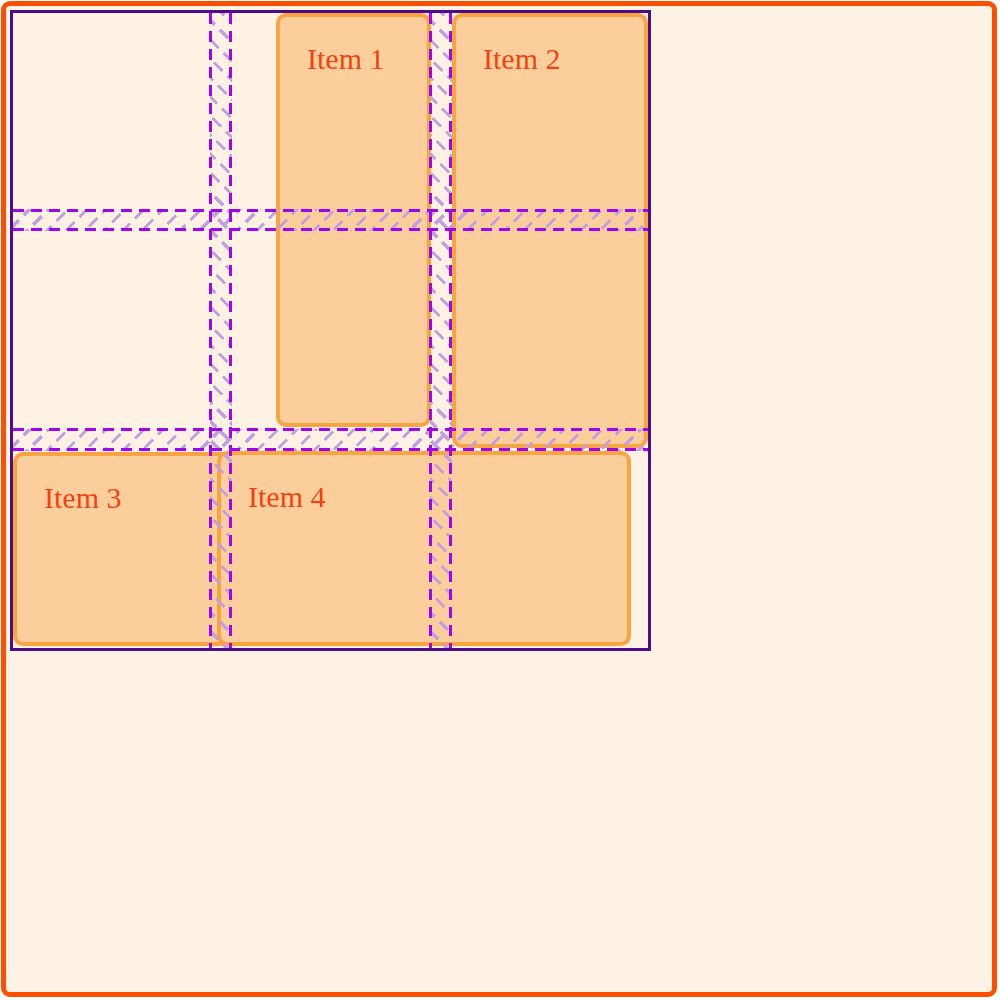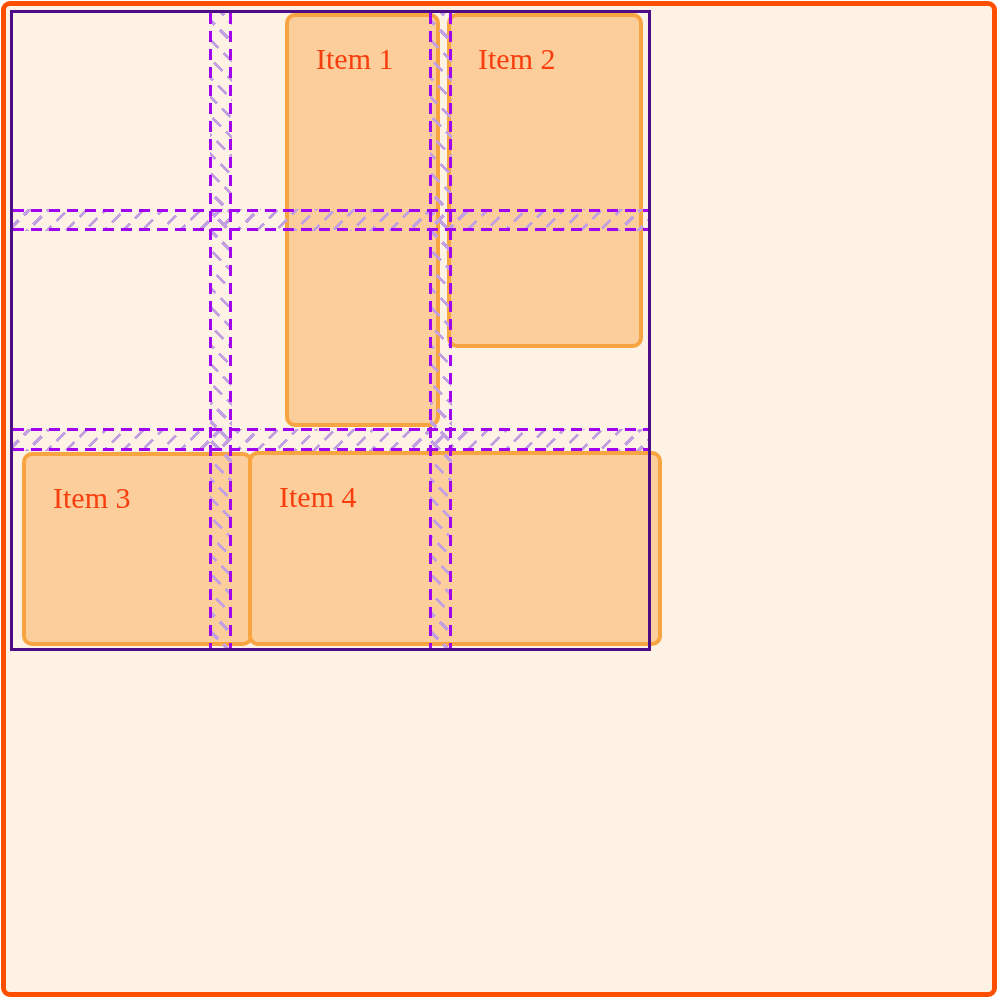--- a/index.html
+++ b/index.html
@@ -34,26 +34,25 @@
 
   
   .grid-item{
     position:absolute;z-index:10;
     background:var(--item-bg);
     border:4px solid var(--item-border);
     border-radius:10px;
     color:var(--item-text);
     font-size:30px;line-height:1.15;
     padding:25px 0 0 27px;
-    margin-left:9px;
   }
   .item-1{left:270px;top:7px;width:155px;height:414px;}
-  .item-2{left:432px;top:7px;width:196px;height:335px;font-family:Liberation Serif, serif;}
+  .item-2{left:446px;top:7px;width:196px;height:435px;font-family:Liberation Serif, serif;}
   .item-3{left:7px;top:446px;width:231px;height:194px;}
-  .item-4{left:233px;top:445px;width:414px;height:195px;}
+  .item-4{left:211px;top:445px;width:414px;height:195px;}
 
   
   .band{position:absolute;z-index:20;pointer-events:none;}
   .vband{
     width:22px;top:7px;height:635px;
     background-image:repeating-linear-gradient(45deg,
       transparent 0 10.5px, var(--grid-hatch) 10.5px 13.5px);
     -webkit-mask-image:repeating-linear-gradient(135deg,#000 0 12px,transparent 12px 19px);
             mask-image:repeating-linear-gradient(135deg,#000 0 12px,transparent 12px 19px);
   }

